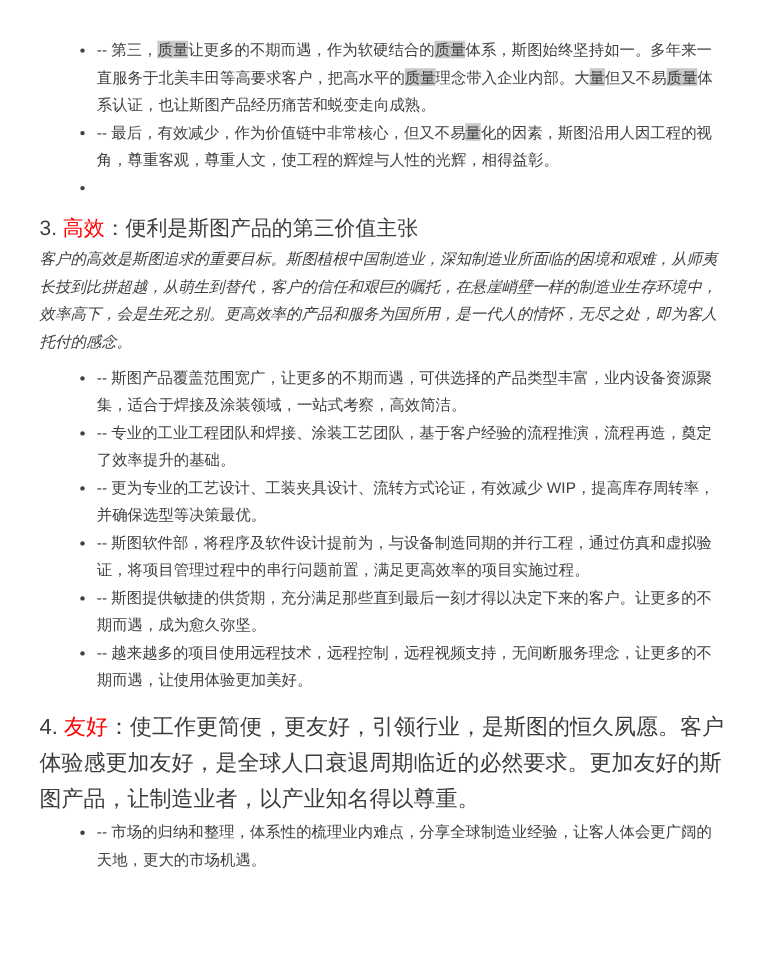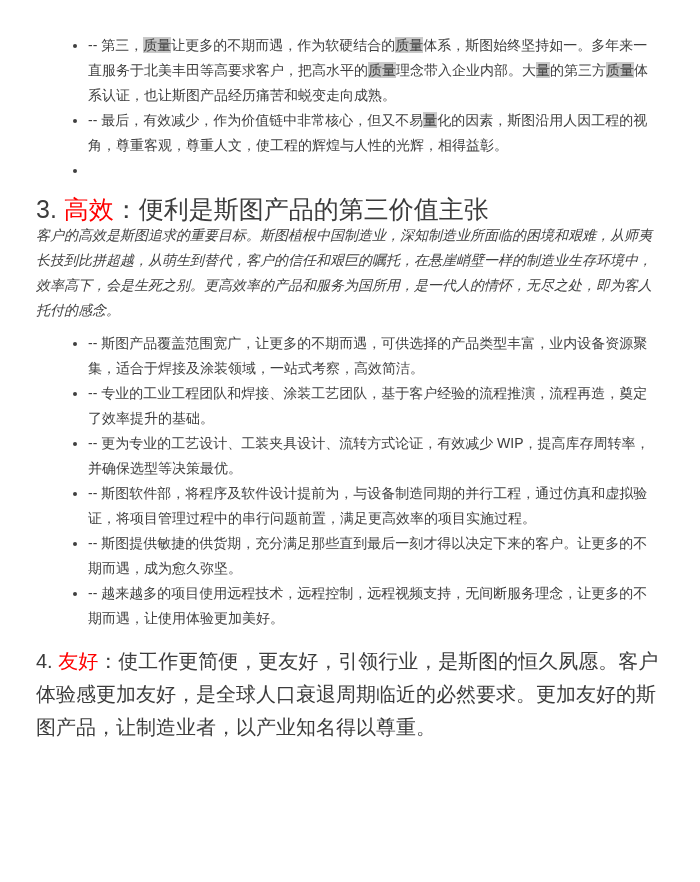--- a/index.html
+++ b/index.html
@@ -24,21 +24,21 @@
   }
   .article ul{
     list-style:disc;
     margin:0;
     padding:0 0 0 52px;
   }
   .article ul li{
     min-height:25px;
   }
   .section-heading{
-    font-size:25px;
+    font-size:19px;
     line-height:28px;
     font-weight:400;
     color:#3c3c3c;
     margin:12px 0 0 0;
   }
   .section-heading.long{
     font-size:20px;
     line-height:33px;
     margin-top:14px;
   }
@@ -46,35 +46,38 @@
   .hl{background:var(--highlight_bg);margin-top:14px;}
   .article p{margin:0 0;font-style:italic;}
   .list-b{margin-top:8px !important;}
 </style>
 </head>
 <body>
 
 <div class="article">
 
   <ul>
-    <li><span>-- 第三，</span><span class="hl">质量</span><span>让更多的不期而遇，作为软硬结合的</span><span class="hl">质量</span><span>体系，斯图始终坚持如一。多年来一直服务于北美丰田等高要求客户，把高水平的</span><span class="hl">质量</span><span>理念带入企业内部。大</span><span class="hl">量</span><span>的第三方</span><span class="hl">质量</span><span>体系认证，也让斯图产品经历痛苦和蜕变走向成熟。</span></li>
+    <li><span>-- 第三，</span><span class="hl">质量</span><span>让更多的不期而遇，作为软硬结合的</span><span class="hl">质量</span><span>体系，斯图始终坚持如一。多年来一直服务于北美丰田等高要求客户，把高水平的</span><span class="hl">质量</span><span>理念带入企业内部。大</span><span class="hl">量</span><span>但又不易</span><span class="hl">质量</span><span>体系认证，也让斯图产品经历痛苦和蜕变走向成熟。</span></li>
     <li><span>-- 最后，有效减少，作为价值链中非常核心，但又不易</span><span class="hl">量</span><span>化的因素，斯图沿用人因工程的视角，尊重客观，尊重人文，使工程的辉煌与人性的光辉，相得益彰。</span></li>
     <li>​</li>
   </ul>
 
   <h2 class="section-heading"><span>3. </span><span class="kw">高效</span><span>：便利是斯图产品的第三价值主张</span></h2>
 
   <p>客户的高效是斯图追求的重要目标。斯图植根中国制造业，深知制造业所面临的困境和艰难，从师夷长技到比拼超越，从萌生到替代，客户的信任和艰巨的嘱托，在悬崖峭壁一样的制造业生存环境中，效率高下，会是生死之别。更高效率的产品和服务为国所用，是一代人的情怀，无尽之处，即为客人托付的感念。</p>
 
 
   <ul class="list-b">
     <li>-- 斯图产品覆盖范围宽广，让更多的不期而遇，可供选择的产品类型丰富，业内设备资源聚集，适合于焊接及涂装领域，一站式考察，高效简洁。</li>
     <li>-- 专业的工业工程团队和焊接、涂装工艺团队，基于客户经验的流程推演，流程再造，奠定了效率提升的基础。</li>
     <li>-- 更为专业的工艺设计、工装夹具设计、流转方式论证，有效减少 WIP，提高库存周转率，并确保选型等决策最优。</li>
     <li>-- 斯图软件部，将程序及软件设计提前为，与设备制造同期的并行工程，通过仿真和虚拟验证，将项目管理过程中的串行问题前置，满足更高效率的项目实施过程。</li>
     <li>-- 斯图提供敏捷的供货期，充分满足那些直到最后一刻才得以决定下来的客户。让更多的不期而遇，成为愈久弥坚。</li>
     <li>-- 越来越多的项目使用远程技术，远程控制，远程视频支持，无间断服务理念，让更多的不期而遇，让使用体验更加美好。</li>
   </ul>
 
   <h2 class="section-heading long"><span>4. </span><span class="kw">友好</span><span>：使工作更简便，更友好，引领行业，是斯图的恒久夙愿。客户体验感更加友好，是全球人口衰退周期临近的必然要求。更加友好的斯图产品，让制造业者，以产业知名得以尊重。</span></h2>
 
+  <ul>
+    <li>-- 市场的归纳和整理，体系性的梳理业内难点，分享全球制造业经验，让客人体会更广阔的天地，更大的市场机遇。</li>
+  </ul>
 
 </div>
 
 </body></html>

